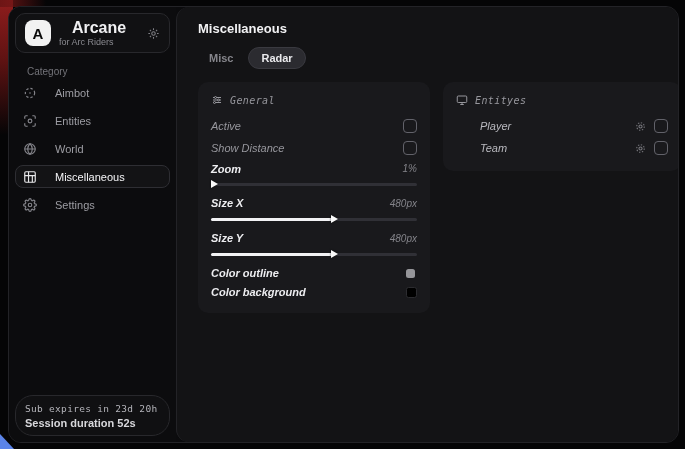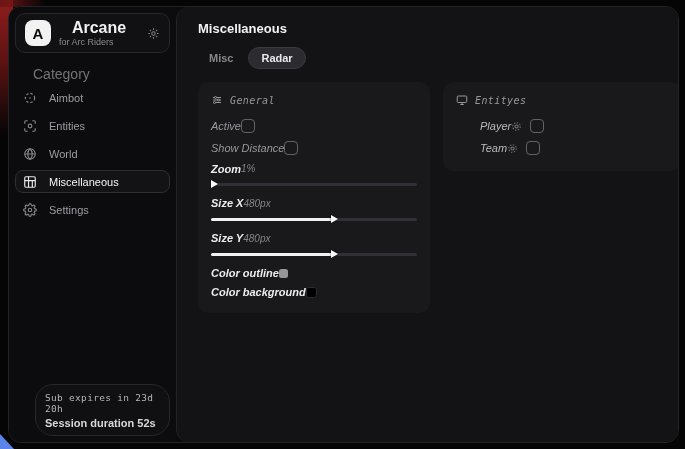--- a/index.html
+++ b/index.html
@@ -57,44 +57,43 @@
     color:#0a0a0a;
     display:flex; align-items:center; justify-content:center;
     font-weight:bold; font-size:15px;
   }
   .app-meta { flex:1; line-height:1.15; }
   .app-name { font-size:16px; font-weight:bold; color:#f0f0f2;text-align:center; }
   .app-sub { font-size:9px; color:#8b8b91; }
   .app-gear { color:#7f7f85; display:flex; }
 
   .category-label {
-    font-size:14px; color:#737379;
-    margin:13px 0 4px 18px;
+    font-size:10px; color:#737379;
+    margin:13px 0 4px 12px;
   }
   .nav { display:flex; flex-direction:column; gap:5px; }
   .nav-item {
-    display:flex; align-items:center; gap:12px;
+    display:flex; align-items:center; gap:18px;
     height:23px; padding:0 7px;
     border:1px solid transparent; border-radius:8px;
     color:#9d9da3; font-size:11px;
     cursor:pointer;
   }
   .nav-item .nicon { display:flex; color:#84848a; }
   .nav-item.active {
     color:#f4f4f6;
     border-color:#2e2e33;
     background:#131315;
   }
   .nav-item.active .nicon { color:#e8e8ea; }
   .sidebar-spacer { flex:1; }
   .sub-card {
     border:1px solid #28282c; border-radius:18px;
     background:#101012;
     padding:7px 9px 6px;
-    margin-left:20px;
   }
   .sub-line1 { font-size:9.5px; color:#b4b4ba; letter-spacing:0.3px; }
   .sub-line2 { font-size:11px; color:#d8d8dc; font-weight:bold; margin-top:3px; }
 
   
   .main {
     flex:1;
     margin-left:0;
     background:#131315;
     border-left:1px solid #232327;
@@ -126,21 +125,21 @@
   .card-entities { width:238px; }
   .card-head {
     display:flex; align-items:center; gap:7px;
     color:#97979d; font-size:10px;
     margin:2px 0 9px;
     letter-spacing:0.4px;
   }
   .card-head .cicon { display:flex; color:#97979d; }
 
   .row {
-    display:flex; align-items:center; justify-content:flex-start;
+    display:flex; align-items:center; justify-content:space-between;
     height:22px;
   }
   .row-label-dim { font-size:11px; color:#97979d; }
   .row-label-strong { font-size:11px; color:#ededf0; font-weight:bold; }
   .row-value { font-size:10px; color:#84848a; }
 
   .checkbox {
     width:14px; height:14px;
     border:1.5px solid #62626a;
     border-radius:4px;

